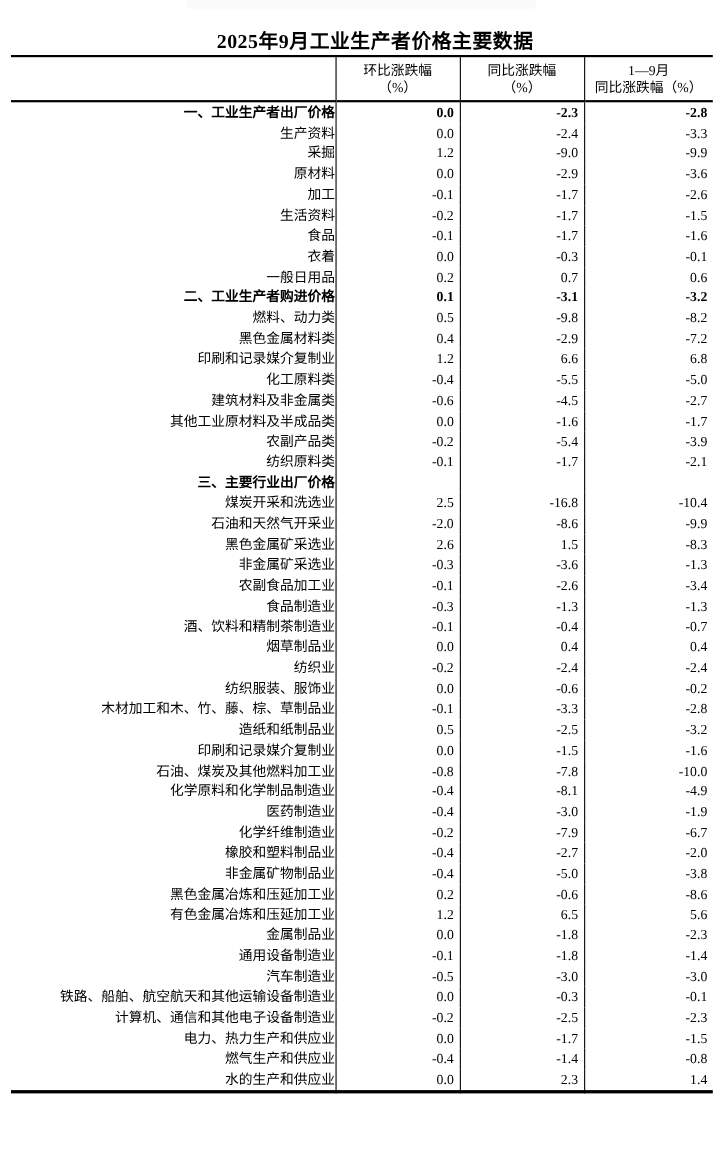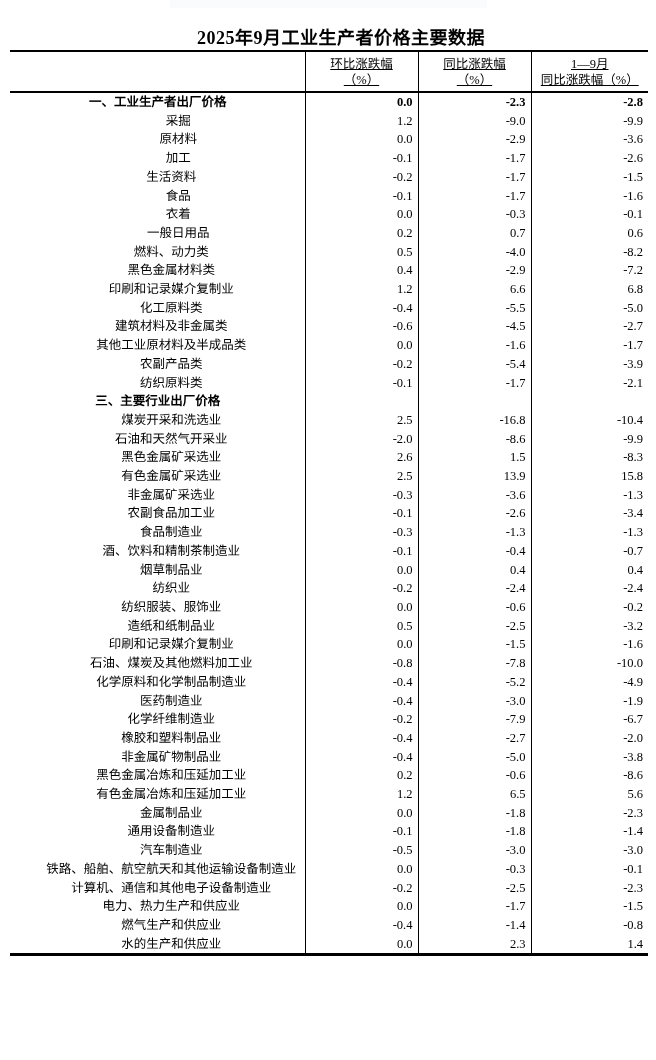--- a/index.html
+++ b/index.html
@@ -22,34 +22,34 @@
   }
 
   table.data-table {
     position:absolute; left:10px; top:50px;
     width:638px; table-layout:fixed; border-collapse:collapse;
     border-top:2px solid #000; border-bottom:3px solid #000;
   }
   col.c0 { width:295px; } col.c1 { width:113px; }
   col.c2 { width:113px; } col.c3 { width:117px; }
 
-  thead tr { height:41px;text-decoration:underline; }
+  thead tr { height:41px; }
   thead th {
     font-weight:normal; font-size:12.5px; line-height:16px;
     vertical-align:middle; padding:2px 0; text-align:center;
     border-bottom:2px solid #000;
   }
   th + th, td + td { border-left:1px solid #000; }
 
   tbody tr { height:18.7px; }
   tbody td {
     font-size:12.5px; line-height:18.7px; padding:0;
     white-space:nowrap; overflow:hidden; vertical-align:middle;
   }
-  td.c-label { text-align:center; }
+  td.c-label { text-align:right; }
   td.c-num { text-align:right; padding-right:5px; }
 
   tr.indent-0 td.c-label { padding-left:1px; }
   tr.indent-1 td.c-label { padding-left:28px; }
   tr.indent-2 td.c-label { padding-left:42px; }
   tr.bold td { font-weight:bold; }
 </style>
 </head>
 <body>
 
@@ -82,20 +82,26 @@
         </th>
       </tr>
     </thead>
     <tbody>
         <tr class="indent-0 bold">
       <td class="c-label">一、工业生产者出厂价格</td>
       <td class="c-num">0.0</td>
       <td class="c-num">-2.3</td>
       <td class="c-num">-2.8</td>
     </tr>
+        <tr class="indent-1">
+      <td class="c-label">生产资料</td>
+      <td class="c-num">0.0</td>
+      <td class="c-num">-2.4</td>
+      <td class="c-num">-3.3</td>
+    </tr>
         <tr class="indent-2">
       <td class="c-label">采掘</td>
       <td class="c-num">1.2</td>
       <td class="c-num">-9.0</td>
       <td class="c-num">-9.9</td>
     </tr>
         <tr class="indent-2">
       <td class="c-label">原材料</td>
       <td class="c-num">0.0</td>
       <td class="c-num">-2.9</td>
@@ -124,24 +130,30 @@
       <td class="c-num">0.0</td>
       <td class="c-num">-0.3</td>
       <td class="c-num">-0.1</td>
     </tr>
         <tr class="indent-2">
       <td class="c-label">一般日用品</td>
       <td class="c-num">0.2</td>
       <td class="c-num">0.7</td>
       <td class="c-num">0.6</td>
     </tr>
+        <tr class="indent-0 bold">
+      <td class="c-label">二、工业生产者购进价格</td>
+      <td class="c-num">0.1</td>
+      <td class="c-num">-3.1</td>
+      <td class="c-num">-3.2</td>
+    </tr>
         <tr class="indent-1">
       <td class="c-label">燃料、动力类</td>
       <td class="c-num">0.5</td>
-      <td class="c-num">-4.0</td>
+      <td class="c-num">-9.8</td>
       <td class="c-num">-8.2</td>
     </tr>
         <tr class="indent-1">
       <td class="c-label">黑色金属材料类</td>
       <td class="c-num">0.4</td>
       <td class="c-num">-2.9</td>
       <td class="c-num">-7.2</td>
     </tr>
         <tr class="indent-1">
       <td class="c-label">印刷和记录媒介复制业</td>
@@ -197,26 +209,20 @@
       <td class="c-num">-8.6</td>
       <td class="c-num">-9.9</td>
     </tr>
         <tr class="indent-1">
       <td class="c-label">黑色金属矿采选业</td>
       <td class="c-num">2.6</td>
       <td class="c-num">1.5</td>
       <td class="c-num">-8.3</td>
     </tr>
         <tr class="indent-1">
-      <td class="c-label">有色金属矿采选业</td>
-      <td class="c-num">2.5</td>
-      <td class="c-num">13.9</td>
-      <td class="c-num">15.8</td>
-    </tr>
-        <tr class="indent-1">
       <td class="c-label">非金属矿采选业</td>
       <td class="c-num">-0.3</td>
       <td class="c-num">-3.6</td>
       <td class="c-num">-1.3</td>
     </tr>
         <tr class="indent-1">
       <td class="c-label">农副食品加工业</td>
       <td class="c-num">-0.1</td>
       <td class="c-num">-2.6</td>
       <td class="c-num">-3.4</td>
@@ -245,41 +251,47 @@
       <td class="c-num">-2.4</td>
       <td class="c-num">-2.4</td>
     </tr>
         <tr class="indent-1">
       <td class="c-label">纺织服装、服饰业</td>
       <td class="c-num">0.0</td>
       <td class="c-num">-0.6</td>
       <td class="c-num">-0.2</td>
     </tr>
         <tr class="indent-1">
+      <td class="c-label">木材加工和木、竹、藤、棕、草制品业</td>
+      <td class="c-num">-0.1</td>
+      <td class="c-num">-3.3</td>
+      <td class="c-num">-2.8</td>
+    </tr>
+        <tr class="indent-1">
       <td class="c-label">造纸和纸制品业</td>
       <td class="c-num">0.5</td>
       <td class="c-num">-2.5</td>
       <td class="c-num">-3.2</td>
     </tr>
         <tr class="indent-1">
       <td class="c-label">印刷和记录媒介复制业</td>
       <td class="c-num">0.0</td>
       <td class="c-num">-1.5</td>
       <td class="c-num">-1.6</td>
     </tr>
         <tr class="indent-1">
       <td class="c-label">石油、煤炭及其他燃料加工业</td>
       <td class="c-num">-0.8</td>
       <td class="c-num">-7.8</td>
       <td class="c-num">-10.0</td>
     </tr>
         <tr class="indent-1">
       <td class="c-label">化学原料和化学制品制造业</td>
       <td class="c-num">-0.4</td>
-      <td class="c-num">-5.2</td>
+      <td class="c-num">-8.1</td>
       <td class="c-num">-4.9</td>
     </tr>
         <tr class="indent-1">
       <td class="c-label">医药制造业</td>
       <td class="c-num">-0.4</td>
       <td class="c-num">-3.0</td>
       <td class="c-num">-1.9</td>
     </tr>
         <tr class="indent-1">
       <td class="c-label">化学纤维制造业</td>

